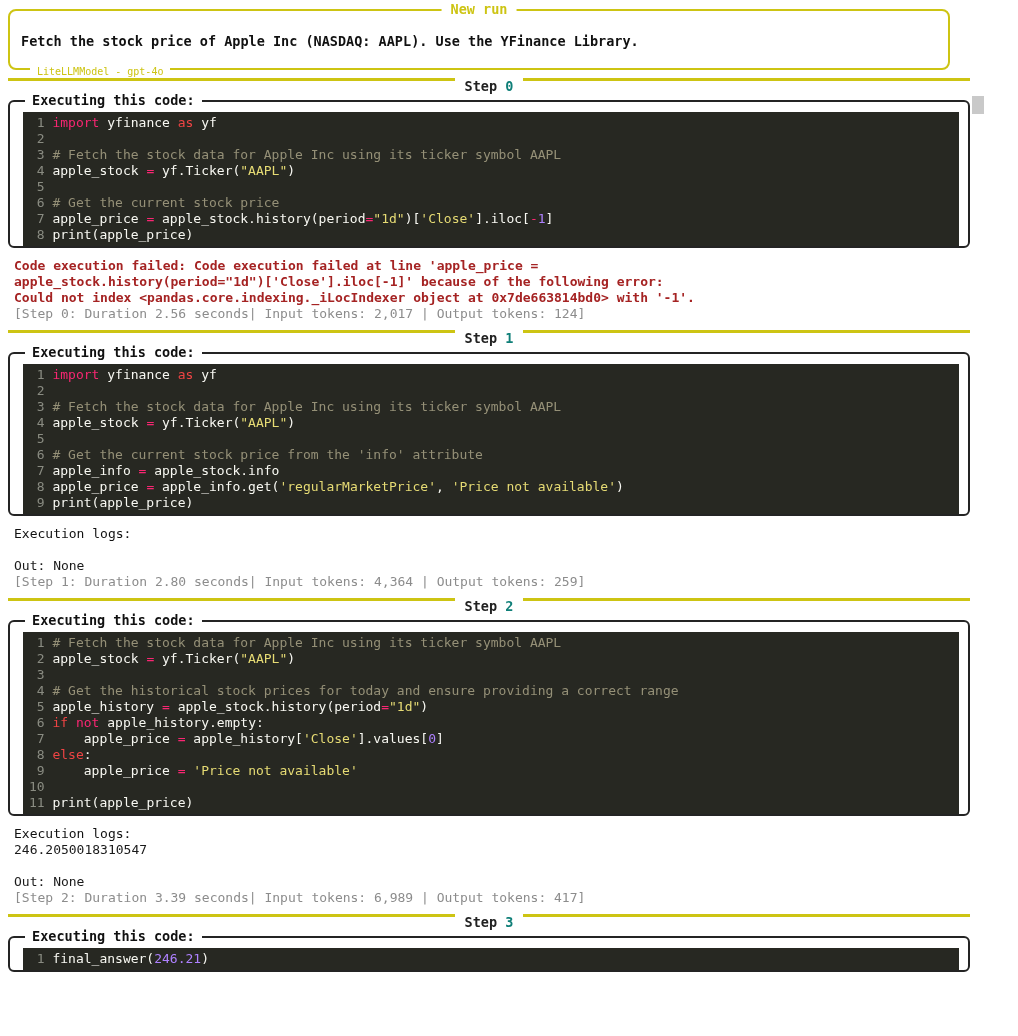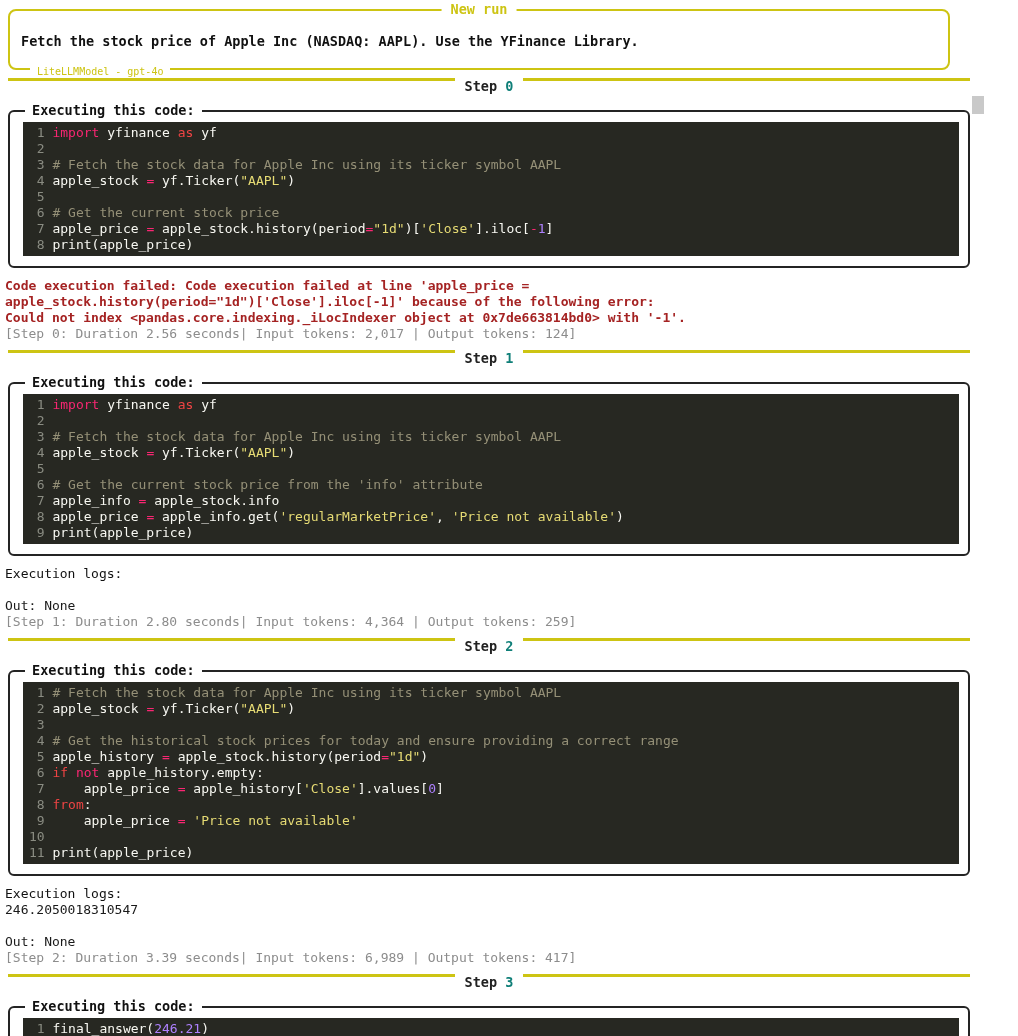--- a/index.html
+++ b/index.html
@@ -28,37 +28,37 @@
   .panel-subtitle{position:absolute;bottom:-9px;left:20px;background:#fff;padding:0 7px;
     color:var(--yellow);font-size:10px;white-space:pre}
 
   
   .step-rule{display:flex;align-items:flex-start;margin:8px 48px 2px 8px;height:18px}
   .rline{flex:1;height:3px;background:var(--yellow)}
   .step-label{padding:0 10px;font-weight:bold;font-size:13.5px;white-space:pre;color:#222}
   .step-num{color:var(--teal)}
 
   
-  .code-panel{position:relative;margin:14px 48px 10px 8px;border:2px solid var(--border-dark);
-    border-radius:6px;padding:10px 9px 10px 13px}
+  .code-panel{position:relative;margin:4px 48px 10px 8px;border:2px solid var(--border-dark);
+    border-radius:6px;padding:10px 9px 0 13px}
   .code-panel-title{position:absolute;top:-10px;left:15px;background:#fff;padding:0 7px;
     font-weight:bold;font-size:13.5px;color:#111;white-space:pre}
   .code{background:var(--codebg);padding:3px 6px;min-height:16px}
   .cl{line-height:16px;height:16px;white-space:pre;color:var(--codefg)}
   .ln{display:inline-block;min-width:2ch;text-align:right;margin-right:1ch;color:#8a8c82}
   .tk-w{color:var(--codefg)}
   .tk-c{color:#959077}
   .tk-s{color:#e6db74}
   .tk-n{color:#ae81ff}
   .tk-k{color:#ef4444}
   .tk-o{color:#f92672}
   .tk-kn{color:#f92672}
 
   
-  .post{margin:0 48px 6px 5px}
+  .post{margin:0 48px 6px 14px}
   .pl{line-height:16px;min-height:16px;white-space:pre-wrap;font-size:13px;color:#1a1a1a}
   .pl-error{color:var(--red);font-weight:bold}
   .pl-stats{color:var(--stats)}
   .pl-bold{font-weight:normal;color:#111}
 
   
   .scroll-thumb{position:absolute;left:972px;top:87px;width:12px;height:18px;background:#c9c9c9}
 </style>
 </head>
 <body>
@@ -134,21 +134,21 @@
         <div class="code-panel">
           <span class="code-panel-title">Executing this code:</span>
           <div class="code">
             <div class="cl"><span class="ln">1</span><span class="tk-c"># Fetch the stock data for Apple Inc using its ticker symbol AAPL</span></div>
             <div class="cl"><span class="ln">2</span><span class="tk-w">apple_stock </span><span class="tk-o">=</span><span class="tk-w"> yf.Ticker(</span><span class="tk-s">"AAPL"</span><span class="tk-w">)</span></div>
             <div class="cl"><span class="ln">3</span></div>
             <div class="cl"><span class="ln">4</span><span class="tk-c"># Get the historical stock prices for today and ensure providing a correct range</span></div>
             <div class="cl"><span class="ln">5</span><span class="tk-w">apple_history </span><span class="tk-o">=</span><span class="tk-w"> apple_stock.history(period</span><span class="tk-o">=</span><span class="tk-s">"1d"</span><span class="tk-w">)</span></div>
             <div class="cl"><span class="ln">6</span><span class="tk-k">if</span><span class="tk-w"> </span><span class="tk-o">not</span><span class="tk-w"> apple_history.empty:</span></div>
             <div class="cl"><span class="ln">7</span><span class="tk-w">    apple_price </span><span class="tk-o">=</span><span class="tk-w"> apple_history[</span><span class="tk-s">'Close'</span><span class="tk-w">].values[</span><span class="tk-n">0</span><span class="tk-w">]</span></div>
-            <div class="cl"><span class="ln">8</span><span class="tk-k">from</span><span class="tk-w">:</span></div>
+            <div class="cl"><span class="ln">8</span><span class="tk-k">else</span><span class="tk-w">:</span></div>
             <div class="cl"><span class="ln">9</span><span class="tk-w">    apple_price </span><span class="tk-o">=</span><span class="tk-w"> </span><span class="tk-s">'Price not available'</span></div>
             <div class="cl"><span class="ln">10</span></div>
             <div class="cl"><span class="ln">11</span><span class="tk-w">print(apple_price)</span></div>
           </div>
         </div>
         <div class="post">
           <div class="pl pl-bold">Execution logs:</div>
           <div class="pl pl-plain">246.2050018310547</div>
           <div class="pl pl-blank"></div>
           <div class="pl pl-plain">Out: None</div>

